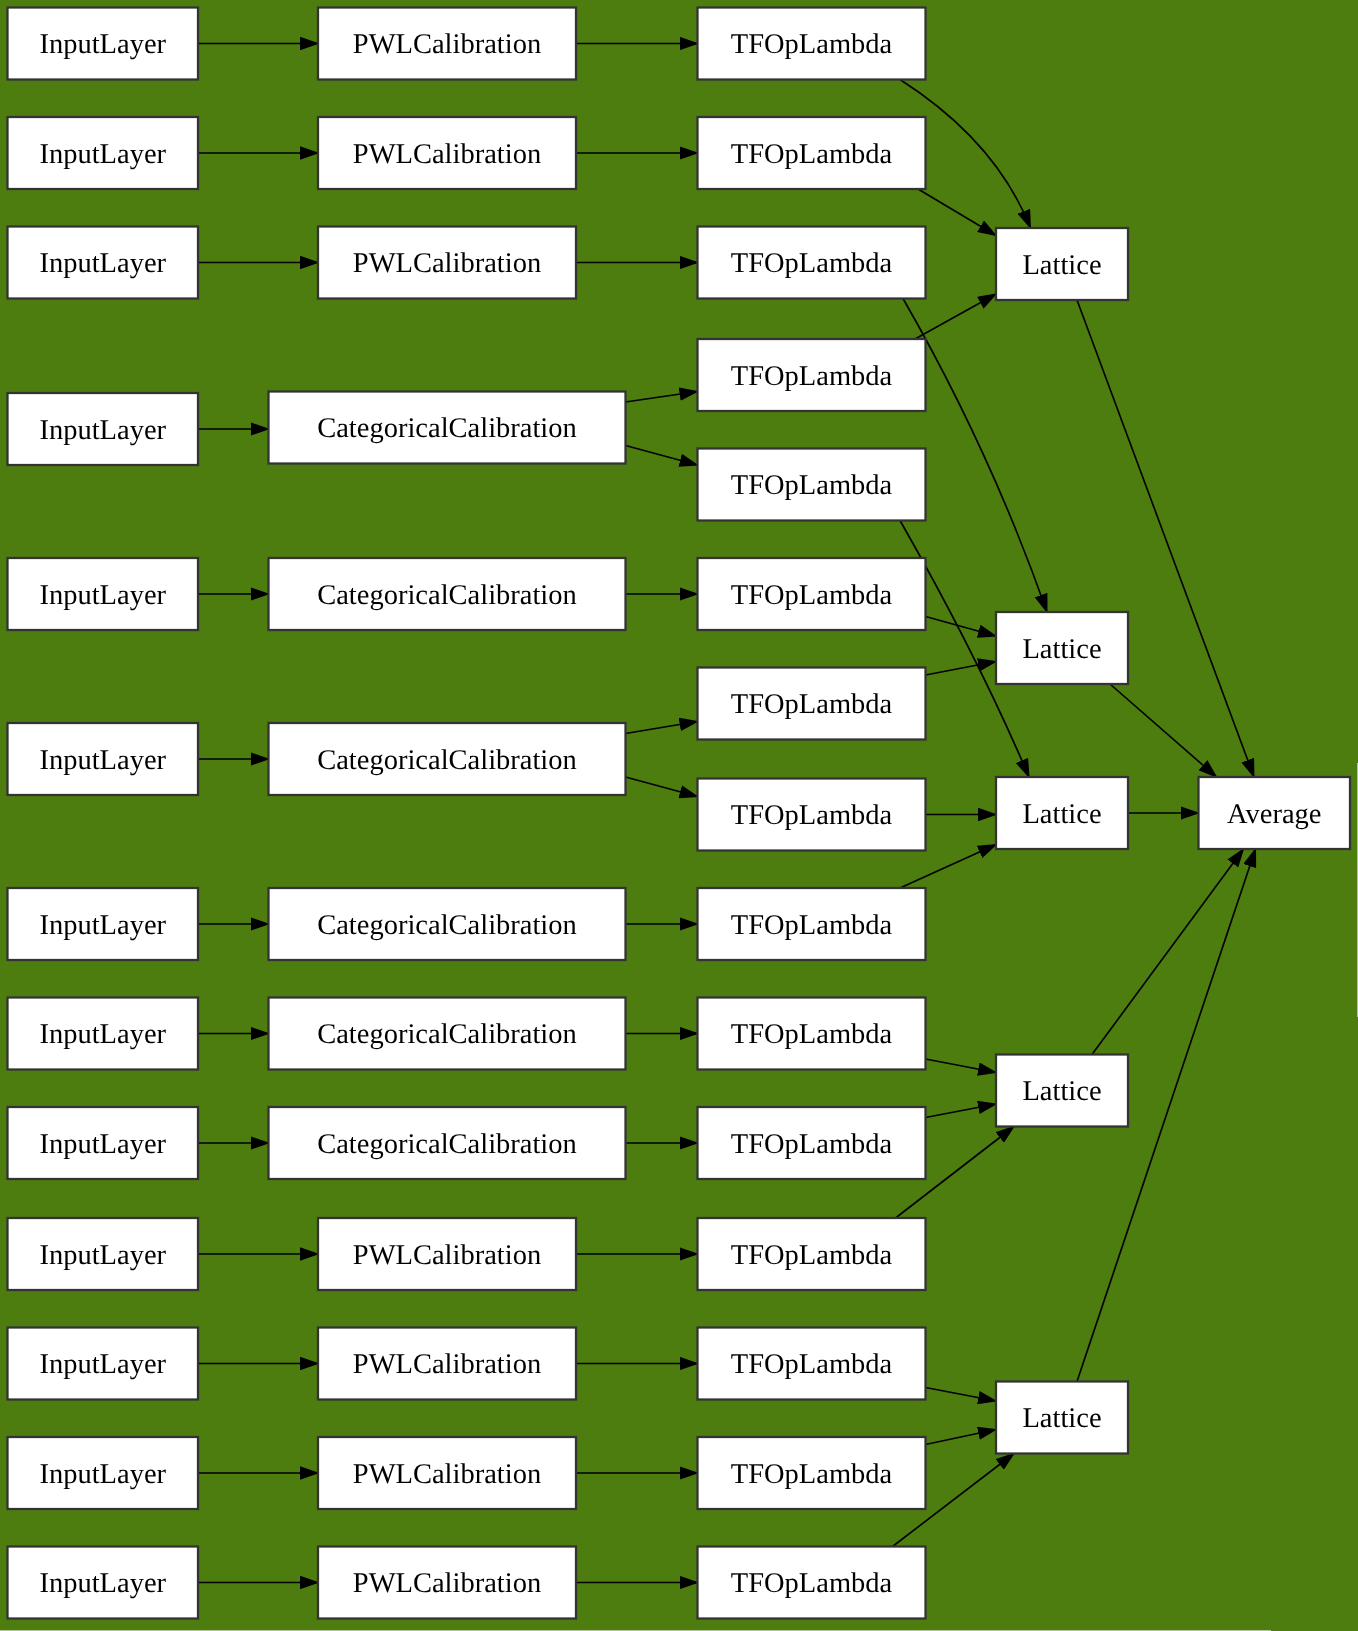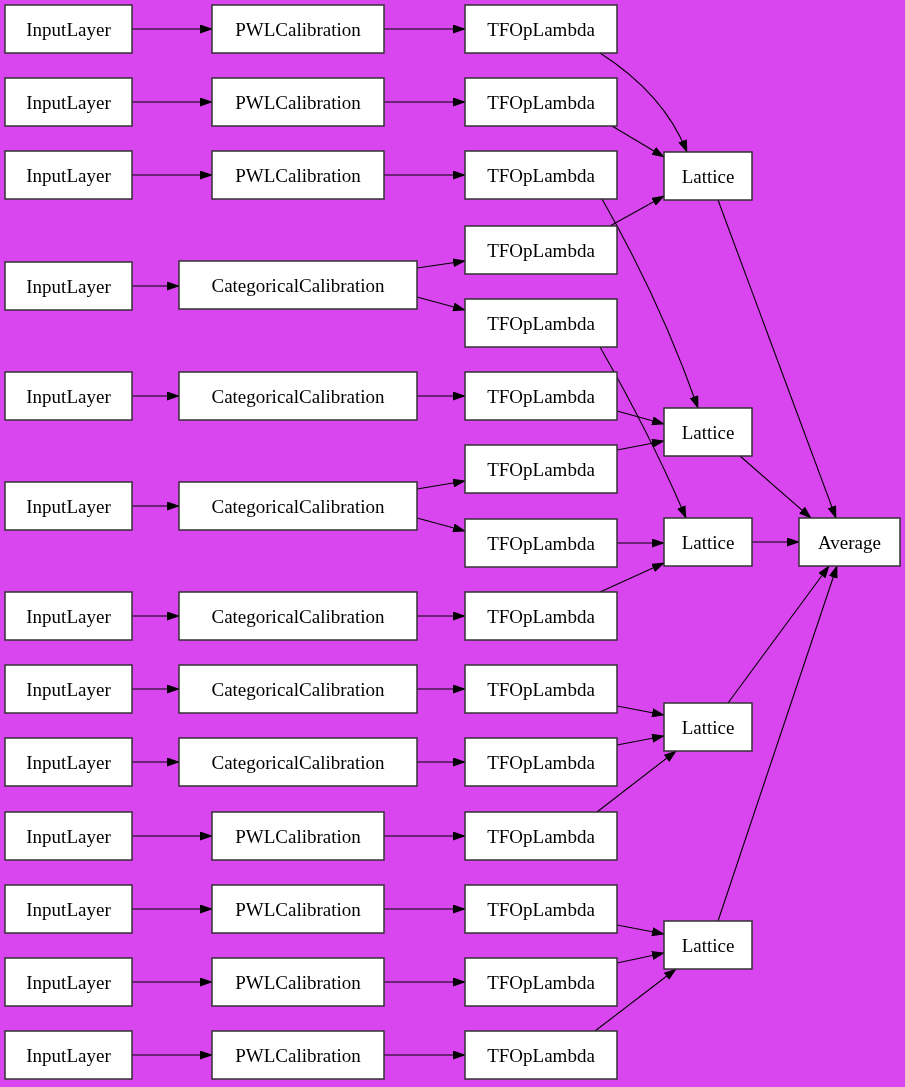--- a/index.html
+++ b/index.html
@@ -4,21 +4,21 @@
 <style>
   html, body {
     margin: 0;
     padding: 0;
     background: #ffffff;
   }
   .canvas-wrap {
     width: 905px;
     height: 1087px;
     position: relative;
-    background: #d946ef;
+    background: #4d7c0f;
   }
   svg text {
     font-family: "Liberation Serif", "DejaVu Serif", serif;
     font-size: 19px;
     fill: #000000;
   }
   svg rect.node-box {
     fill: #ffffff;
     stroke: #333333;
     stroke-width: 1.5;

